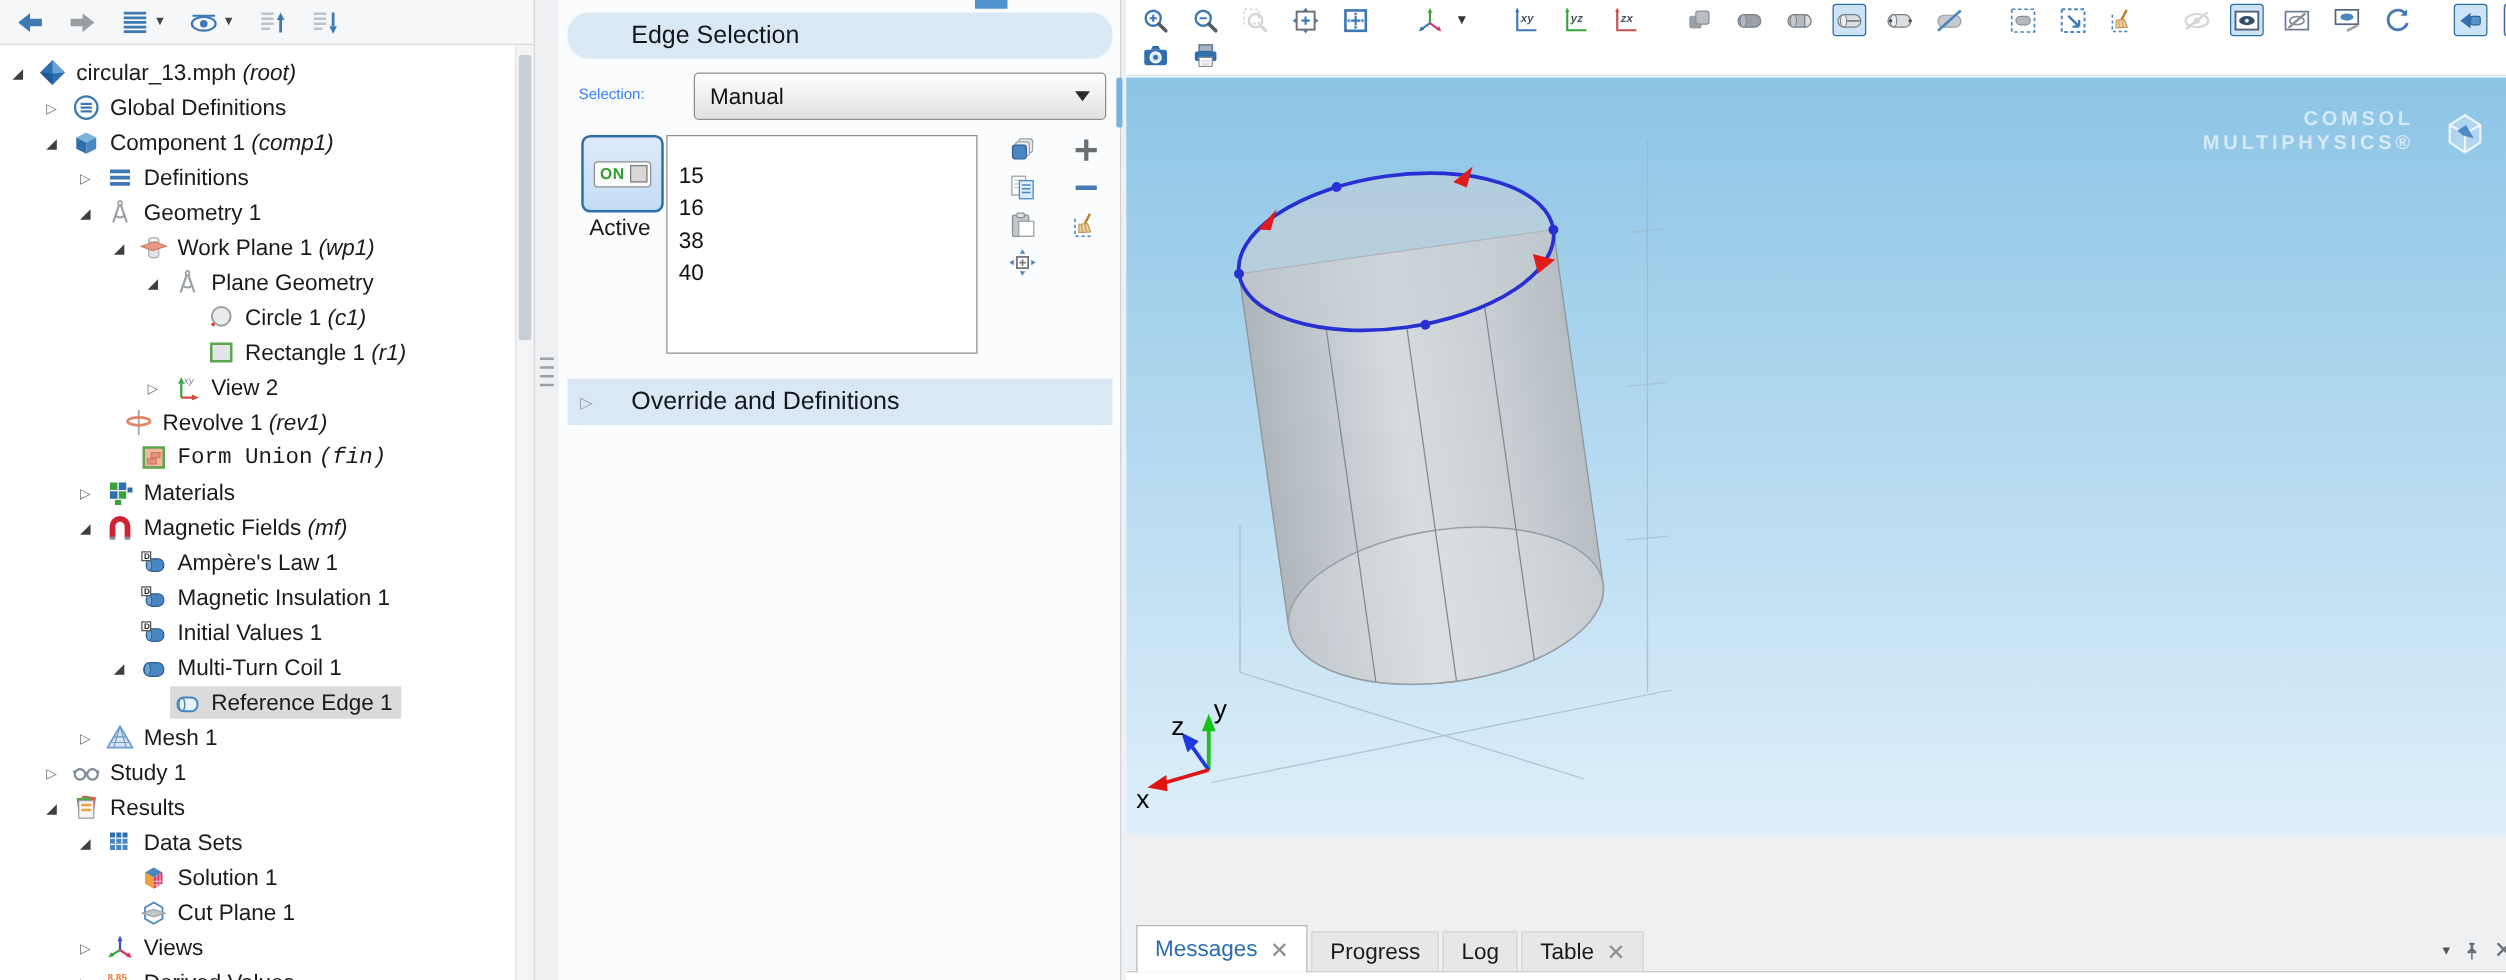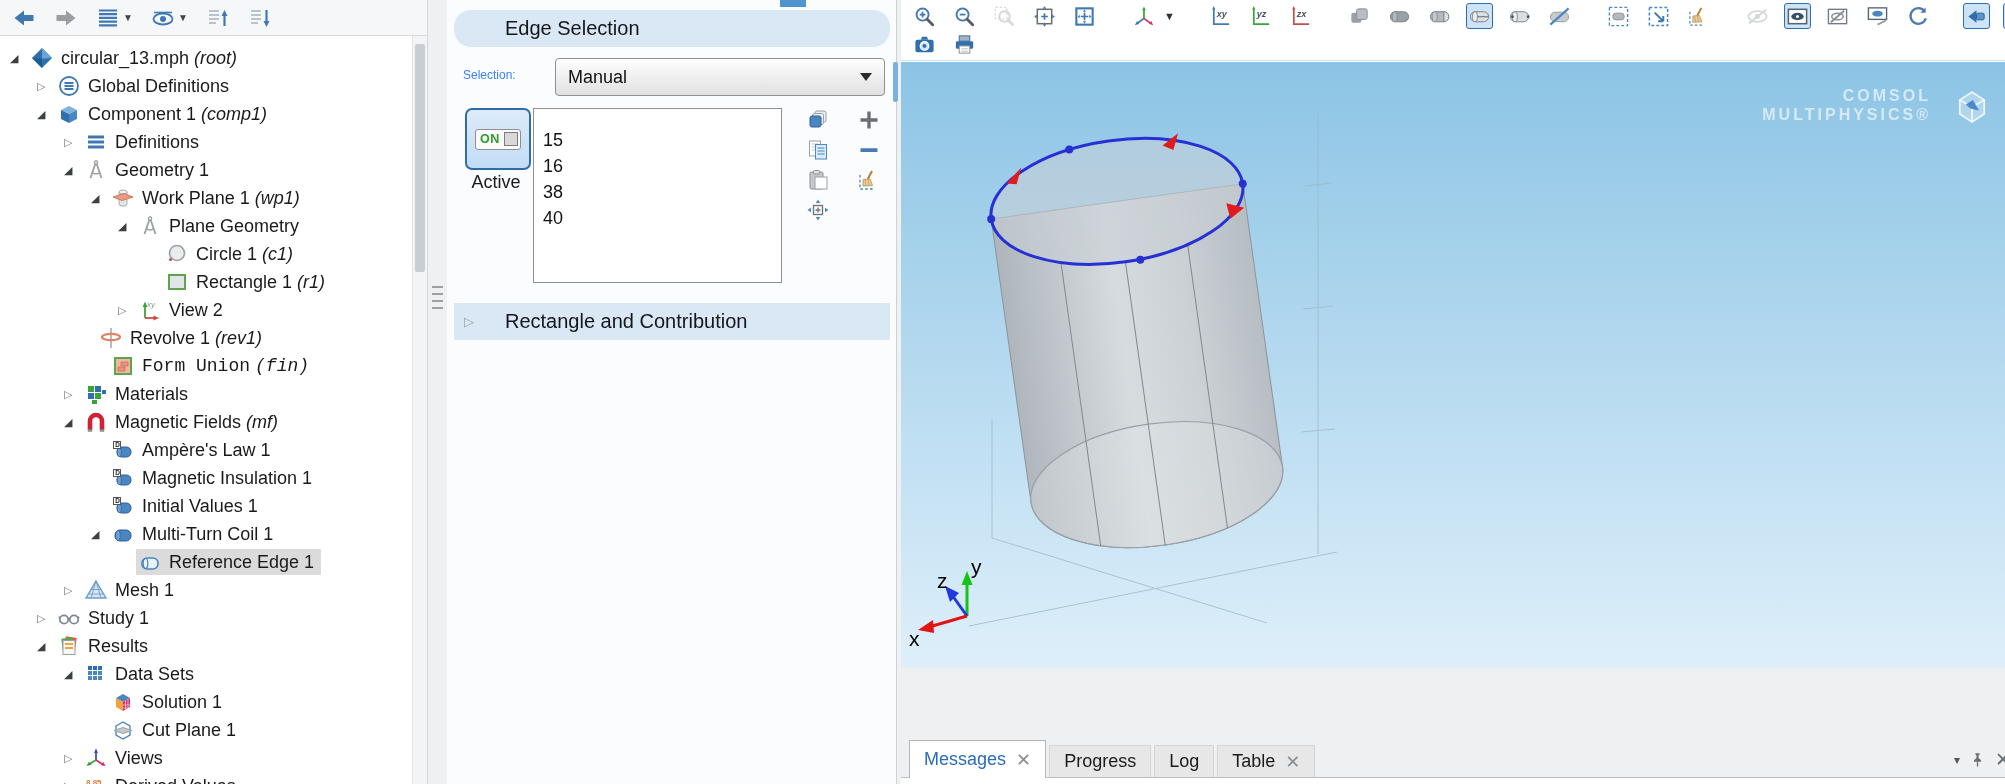--- a/index.html
+++ b/index.html
@@ -604,21 +604,21 @@
               <path d="M3 7v14h13" fill="none" stroke="#4a86c0" stroke-width="1.3" stroke-dasharray="2.6 2.2"></path>
               <path d="M15 3l-4.2 8" stroke="#b8812f" stroke-width="2"></path>
               <path d="M6.2 11.5 13 11l2.5 6.5-9.5.5Z" fill="#ecd0a2" stroke="#c49a5a"></path>
               <path d="M8 12.2l1 5.3m2-5.6 1 5.3" stroke="#c49a5a" stroke-width=".9"></path>
             </svg>
           </span>
         </div>
       </div>
     <div class="s-band" id="sec-override">
       <span class="bexp">▷</span>
-      <span class="btitle">Rectangle and Contribution</span>
+      <span class="btitle">Override and Definitions</span>
     </div>
   </div>
 
   <div class="splitter-accent"></div>
 
   <div id="graphics">
     <div class="gfx-toolbar">
       <div class="gxrow" id="gxrow1">
           <div class="gbtn">
             <span class="ic ">

